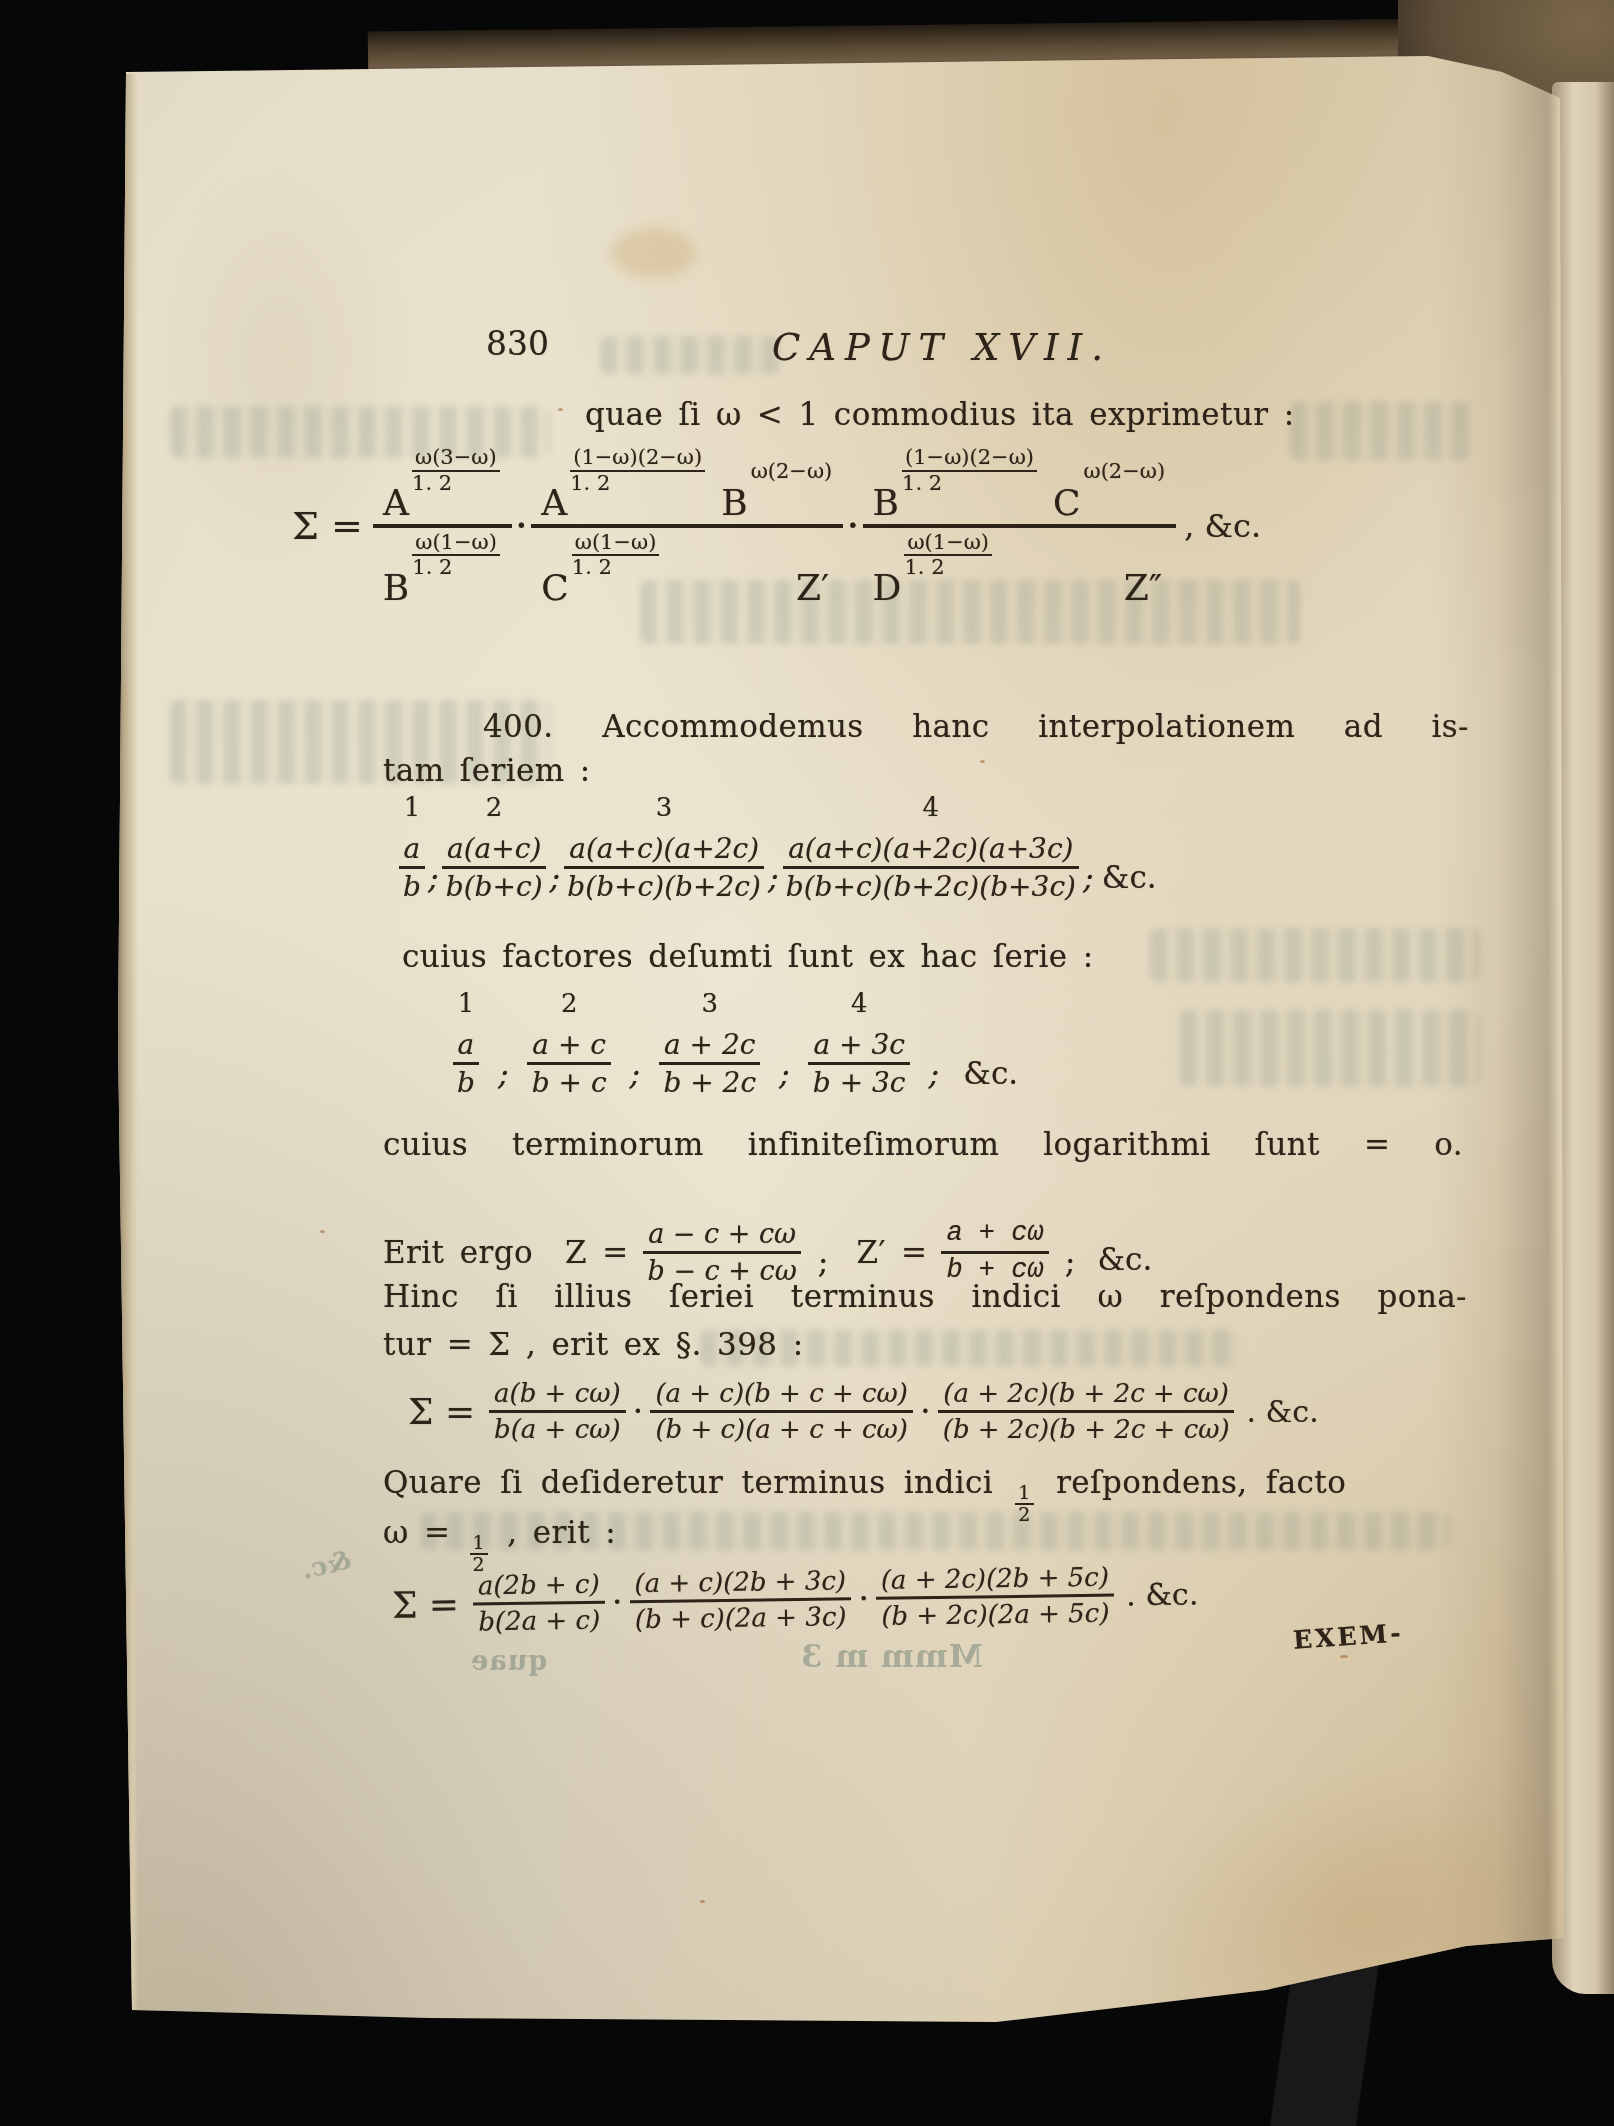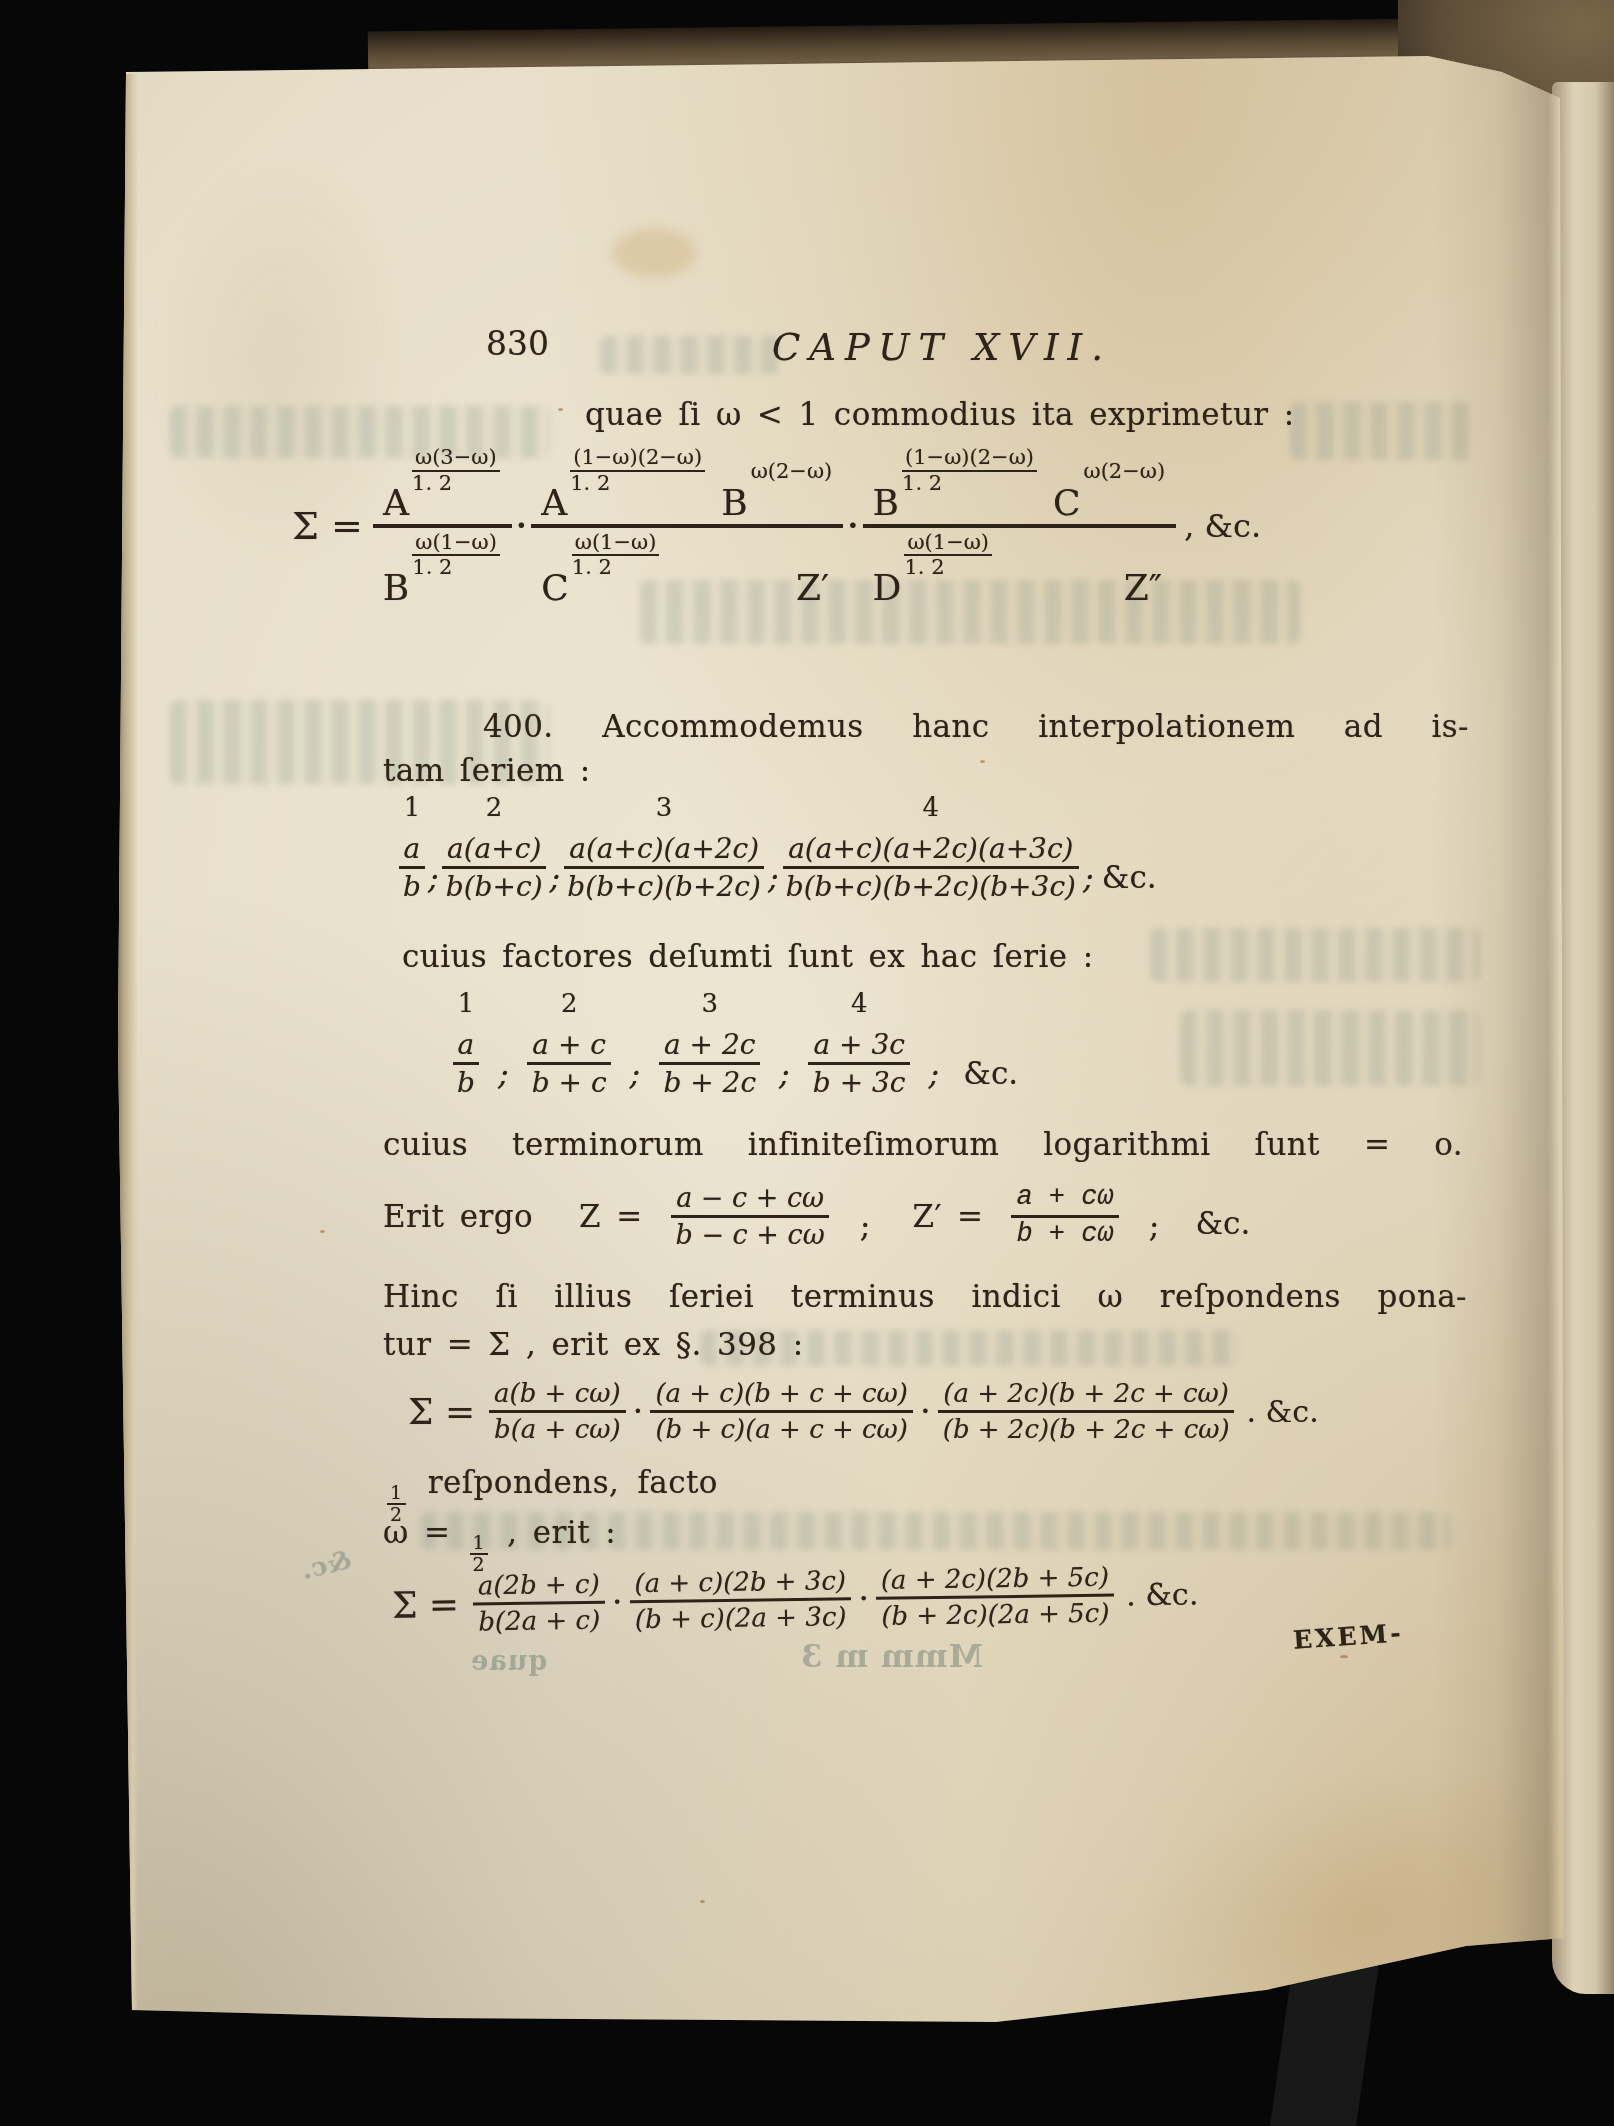--- a/index.html
+++ b/index.html
@@ -279,21 +279,21 @@
         <span class="n">a + 3c</span>
         <span class="d">b + 3c</span>
       </span>
     </span>
     <span class="sep">;</span>
     <span class="etc" style="font-style:normal;">&amp;c.</span>
   </div>
 
   <div class="abs ink body-line just" style="left:383px;top:1126px;width:1080px;">cuius terminorum infiniteſimorum logarithmi ſunt = o.</div>
 
-  <div class="abs formula-row ink" style="left:383px;top:1182px;gap:28px;">
+  <div class="abs formula-row ink" style="left:383px;top:1218px;gap:14px;">
     <span class="body-line">Erit ergo</span>
     <span class="body-line" style="margin-left:18px;">Z =</span>
     <span class="fr math" style="font-size:27px;">
       <span class="n">a − c + cω</span>
       <span class="d">b − c + cω</span>
     </span>
     <span class="sep">;</span>
     <span class="body-line" style="margin-left:12px;">Z′ =</span>
     <span class="fr math" style="font-size:27px;font-family:Liberation Mono, monospace;">
       <span class="n">a + cω</span>
@@ -319,20 +319,21 @@
     </span>
     <span class="dot" style="font-size:34px;">·</span>
     <span class="fr math" style="font-size:26px;justify-content:space-between;">
       <span class="n">(a + 2c)(b + 2c + cω)</span>
       <span class="d">(b + 2c)(b + 2c + cω)</span>
     </span>
     <span class="fetc" style="font-size:30px;">. &amp;c.</span>
   </div>
 
   <div class="abs ink body-line" style="left:383px;top:1464px;word-spacing:8px;">
+    <span>Quare ſi deſideretur terminus indici</span>
     <span class="hf">
       <span class="n">1</span>
       <span class="d">2</span>
     </span>
     <span>reſpondens, facto</span>
   </div>
   <div class="abs ink body-line" style="left:383px;top:1514px;">
     <span>ω =</span>
     <span class="hf">
       <span class="n">1</span>

